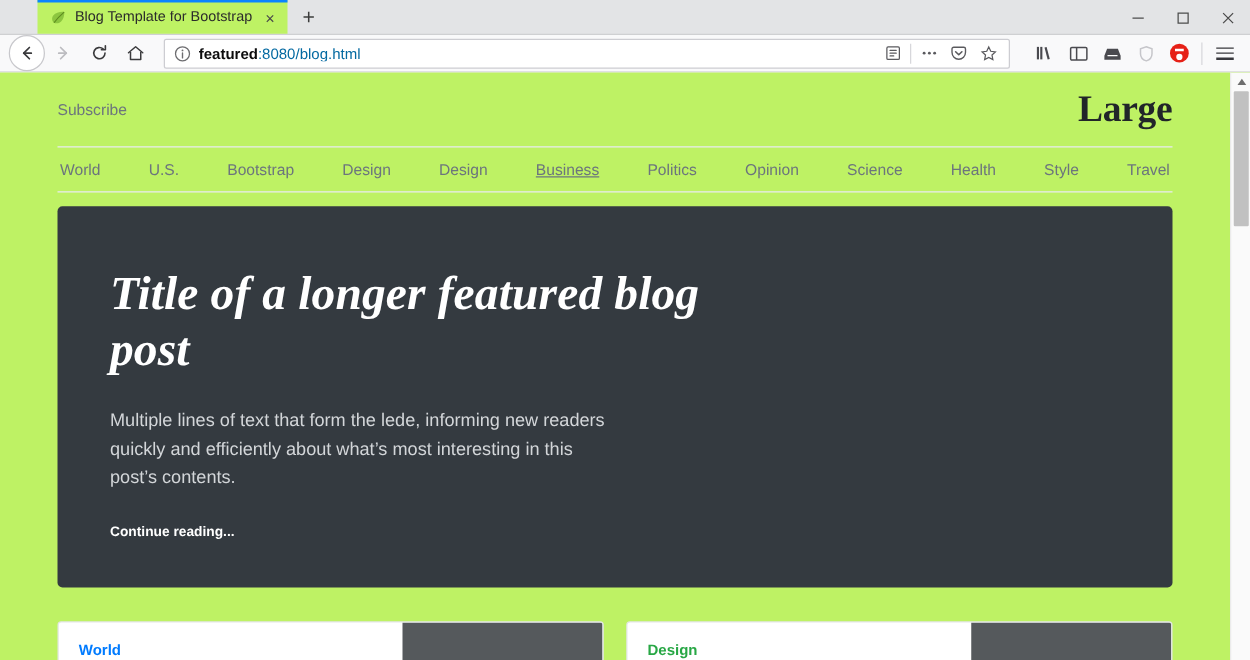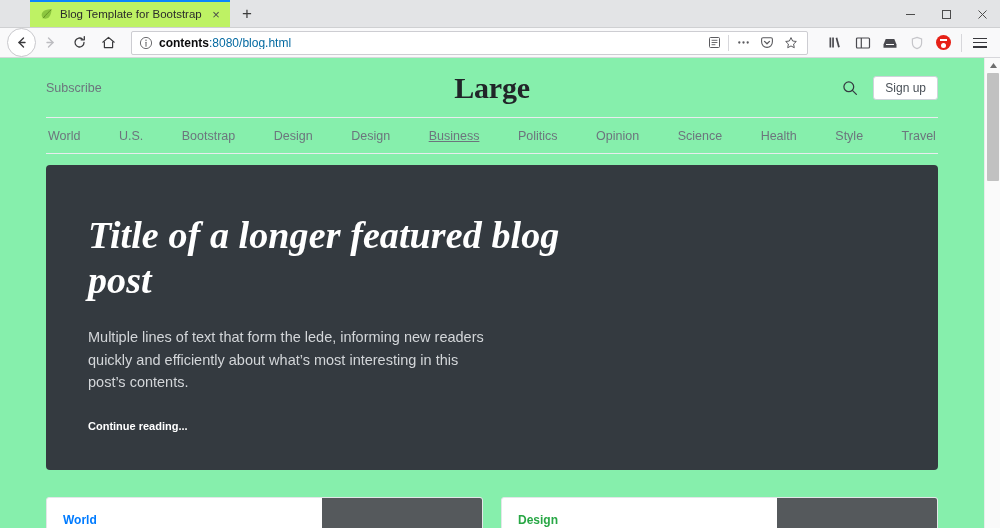--- a/index.html
+++ b/index.html
@@ -190,21 +190,21 @@
   }
   .hamburger span {
     display: block; height: 1.7px; width: 100%;
     background: #38383d;
   }
 
   
   .viewport {
     flex: 1 1 auto;
     position: relative;
-    background: #86efac;
+    background: #bef264;
     overflow: hidden;
     display: flex;
   }
   .page {
     flex: 1 1 auto;
     position: relative;
     overflow: hidden;
     padding: 0 46px;
   }
 
@@ -437,21 +437,21 @@
     </div>
 
     <div class="urlbar">
       <span class="url-info">
         <svg width="14" height="14" viewBox="0 0 14 14">
           <circle cx="7" cy="7" r="5.6" fill="none" stroke="#6d6d70" stroke-width="1"></circle>
           <circle cx="7" cy="4.3" r="0.75" fill="#6d6d70"></circle>
           <path d="M7 6.3v4" stroke="#6d6d70" stroke-width="1.1" stroke-linecap="round"></path>
         </svg>
       </span>
-      <span class="url-text"><span class="url-host">contents</span><span class="url-path">:8080/blog.html</span></span>
+      <span class="url-text"><span class="url-host">featured</span><span class="url-path">:8080/blog.html</span></span>
       <span class="url-right">
         <span class="url-icon">
           <svg width="13" height="13" viewBox="0 0 13 13">
             <rect x="1.5" y="1.5" width="10" height="10" rx="1" fill="none" stroke="#5a5a5e" stroke-width="1"></rect>
             <path d="M4 4.3h5M4 6.5h5M4 8.7h3" stroke="#5a5a5e" stroke-width="0.9" stroke-linecap="round"></path>
           </svg>
         </span>
         <span class="url-sep"></span>
         <span class="url-icon">
           <svg width="15" height="13" viewBox="0 0 15 13">
@@ -514,29 +514,20 @@
   </div>
 
   <div class="viewport">
     <div class="page">
 
       <div class="blog-header">
         <div class="bh-left">
           <a class="subscribe-link">Subscribe</a>
         </div>
         <div class="masthead">Large</div>
-        <div class="bh-right">
-          <span class="search-btn">
-            <svg width="16" height="16" viewBox="0 0 16 16">
-              <circle cx="6.8" cy="6.8" r="4.9" fill="none" stroke="#343a40" stroke-width="1.25"></circle>
-              <path d="M10.4 10.4l4 4" stroke="#343a40" stroke-width="1.25" stroke-linecap="round"></path>
-            </svg>
-          </span>
-          <button class="signup-btn">Sign up</button>
-        </div>
       </div>
 
       <div class="blog-nav">
         <a class="nav-link">World</a>
         <a class="nav-link">U.S.</a>
         <a class="nav-link">Bootstrap</a>
         <a class="nav-link">Design</a>
         <a class="nav-link">Design</a>
         <a class="nav-link active">Business</a>
         <a class="nav-link">Politics</a>

